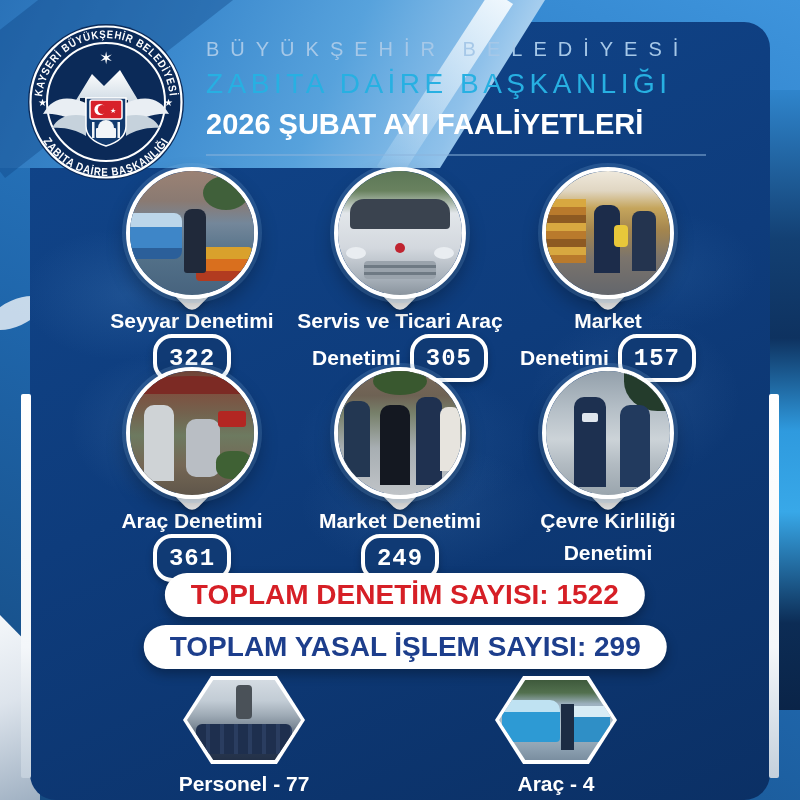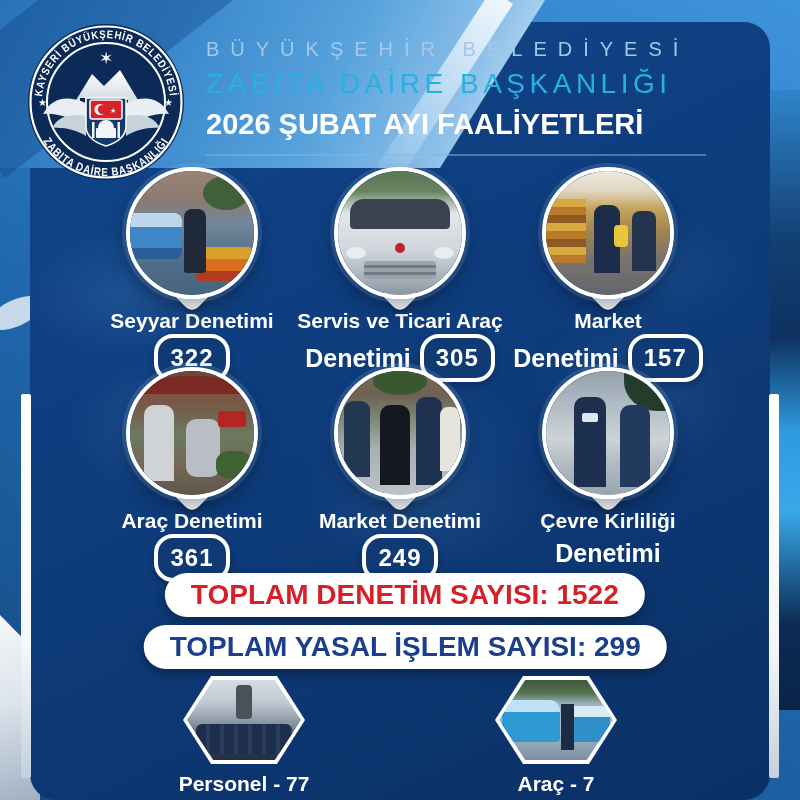--- a/index.html
+++ b/index.html
@@ -63,26 +63,26 @@
   .stat-circle{position:relative;z-index:2;width:132px;height:132px;border-radius:50%;
     border:4px solid #fff;overflow:hidden;
     box-shadow:0 0 0 4px rgba(140,190,235,.18),0 10px 20px rgba(0,0,0,.3);}
   .pin-tail{position:relative;z-index:1;width:26px;height:26px;margin:-17px auto 0;
     transform:rotate(45deg);background:#fff;border-radius:3px 3px 9px 3px;
     box-shadow:2px 2px 5px rgba(0,0,0,.22);}
   .stat-label{margin-top:2px;font-size:21px;line-height:22px;font-weight:bold;color:#fff;
     white-space:nowrap;text-align:center;}
   .stat-line2{margin-top:2px;min-height:38px;display:flex;align-items:center;
     justify-content:center;gap:9px;}
-  .l2text{font-size:25px;font-weight:bold;color:#fff;white-space:nowrap;}
+  .l2text{font-size:21px;font-weight:bold;color:#fff;white-space:nowrap;}
   .l2text:empty{display:none;}
   .badge{min-width:64px;height:48px;padding:0 12px;border:4px solid #fff;border-radius:19px;
     background:#103a74;color:#fff;font-size:24px;font-weight:bold;
     display:flex;align-items:center;justify-content:center;letter-spacing:1px;
-    box-shadow:0 3px 7px rgba(0,0,0,.25);}
+    box-shadow:0 3px 7px rgba(0,0,0,.25);font-family:Liberation Mono, monospace;}
 
   
   .banner{position:absolute;left:50%;transform:translateX(-49%);height:44px;z-index:5;
     padding:0 26px;background:#fff;border-radius:25px;display:flex;align-items:center;
     justify-content:center;font-weight:bold;font-size:28px;white-space:nowrap;
     box-shadow:0 5px 12px rgba(0,0,0,.3);}
   .banner.red{top:573px;color:#d61f26;}
   .banner.navy{top:625px;color:#1d3e8c;}
 
   
@@ -349,16 +349,16 @@
       <div class="hex-label">Personel - 77</div>
     </div>
     <div class="hex-card">
       <div class="hex">
         <div class="hex-inner hx3">
           <i class="ph hx3-van"></i>
           <i class="ph hx3-pick"></i>
           <i class="ph hx3-fig"></i>
         </div>
       </div>
-      <div class="hex-label">Araç - 7</div>
+      <div class="hex-label">Araç - 4</div>
     </div>
   </div>
 </div>
 
 </body></html>

